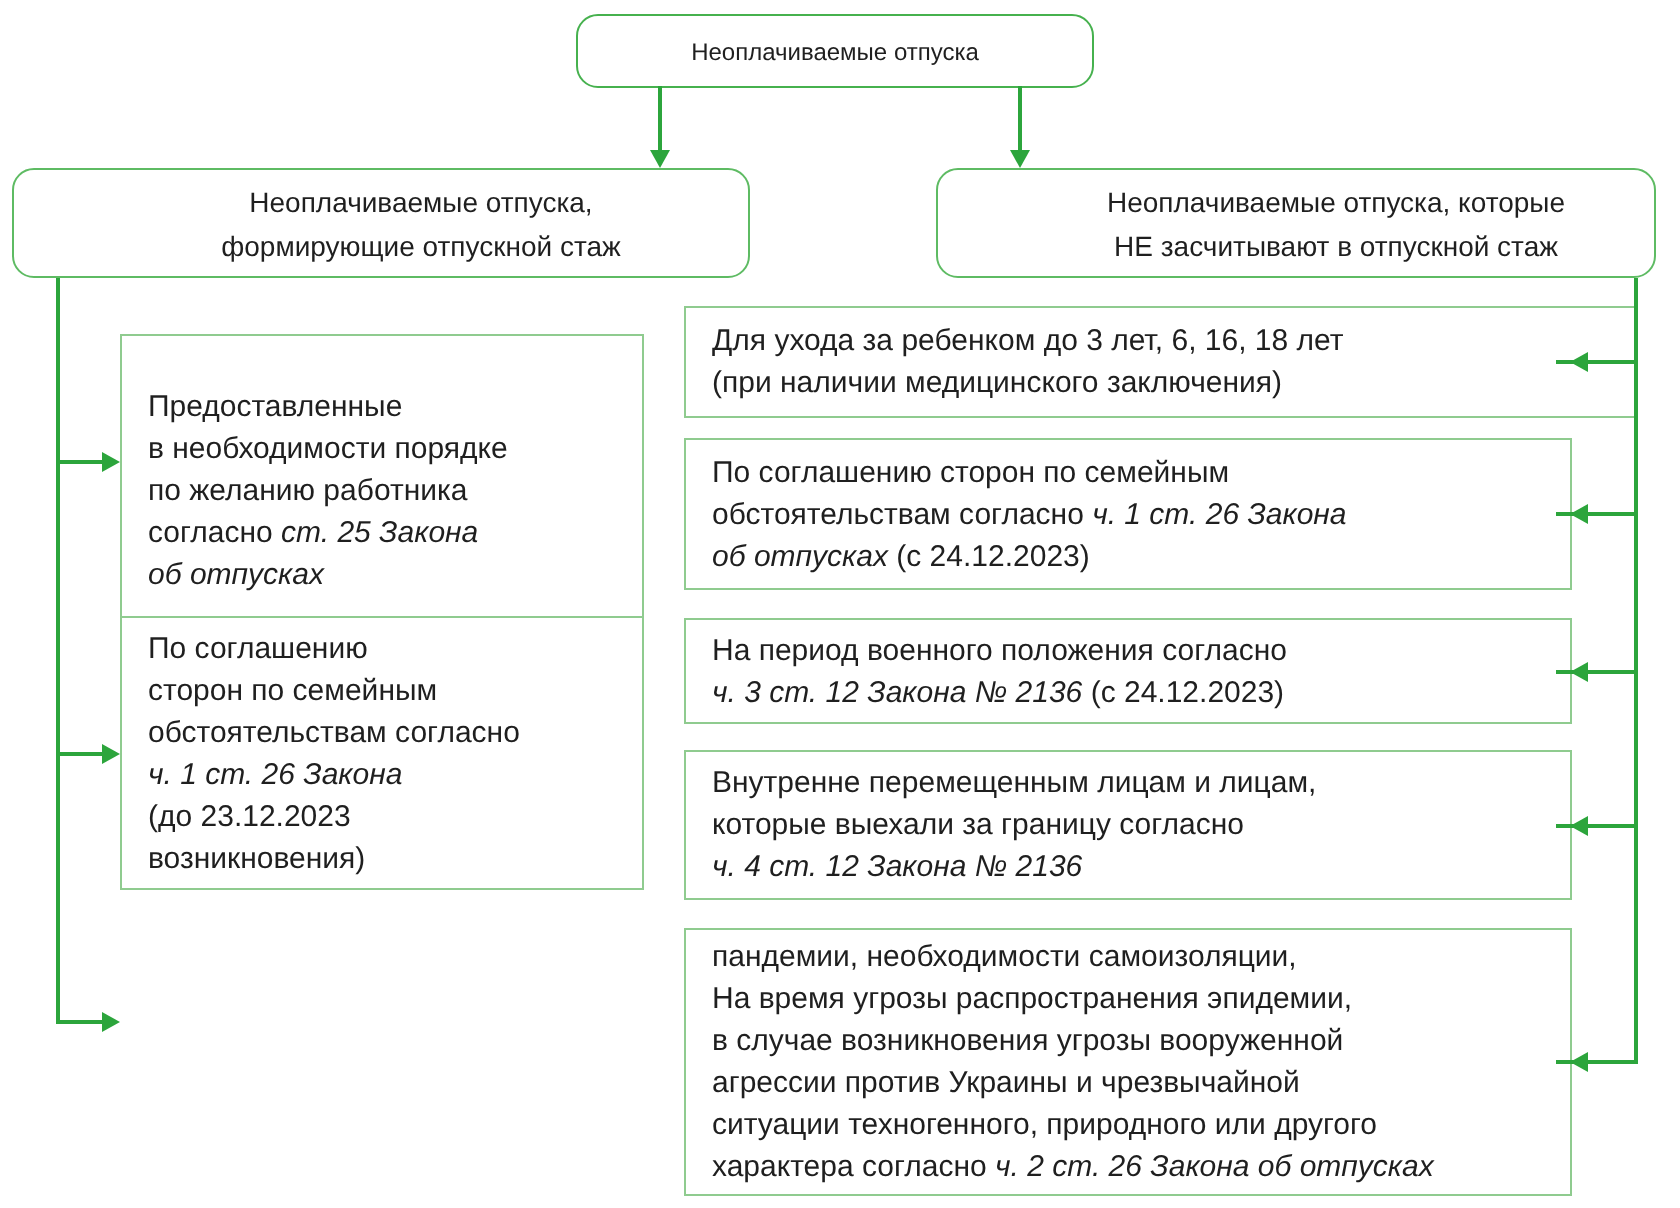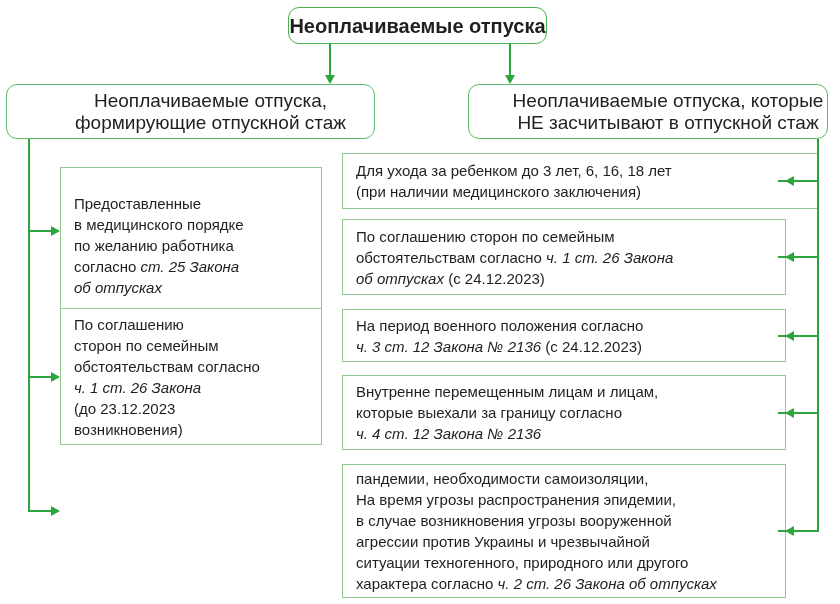--- a/index.html
+++ b/index.html
@@ -16,22 +16,22 @@
   .node{
     position:absolute;background:#fff;border:1.5px solid var(--leaf-border);
     box-sizing:border-box;display:flex;flex-direction:column;justify-content:center;
   }
   .rounded{
     border-radius:11px;border-color:var(--node-border);
     align-items:center;text-align:center;
   }
   .header-node{border-color:#5ebb63;}
   .title-node{font-weight:bold;}
-  .title-node .ln{font-size:20px;line-height:22px;font-weight:bold;}
-  .header-node .ln{font-size:19px;line-height:22px;margin-left:40px;}
+  .title-node .ln{font-size:12px;line-height:22px;font-weight:normal;}
+  .header-node .ln{font-size:14px;line-height:22px;margin-left:40px;}
   .leaf{padding-left:13px;padding-right:6px;}
   .ln{display:block;font-size:15px;line-height:21px;white-space:nowrap;}
   .ln i{font-style:italic;}
   .trunk,.hline{position:absolute;background:var(--arrow);}
   .head{position:absolute;width:0;height:0;}
   .head-down{border-left:5px solid transparent;border-right:5px solid transparent;border-top:9px solid var(--arrow);}
   .head-right{border-top:5px solid transparent;border-bottom:5px solid transparent;border-left:9px solid var(--arrow);}
   .head-left{border-top:5px solid transparent;border-bottom:5px solid transparent;border-right:9px solid var(--arrow);}
   #title-node{left:288px;top:7px;width:259px;height:37px;}
   #left-header{left:6px;top:84px;width:369px;height:55px;}
@@ -51,21 +51,21 @@
   <div class="node rounded header-node" id="right-header">
       <span class="ln">Неоплачиваемые отпуска, которые</span>
       <span class="ln">НЕ засчитывают в отпускной стаж</span>
     </div>
 <div class="trunk" style="left: 329px; top: 43px; width: 2px; height: 33px;"></div>
     <div class="head head-down" style="left: 325px; top: 75px;"></div>
     <div class="trunk" style="left: 509px; top: 43px; width: 2px; height: 33px;"></div>
     <div class="head head-down" style="left: 505px; top: 75px;"></div>
     <div class="node leaf" style="left: 60px; top: 167px; width: 262px; height: 156px;">
       <span class="ln">Предоставленные</span>
-      <span class="ln">в медицинского порядке</span>
+      <span class="ln">в необходимости порядке</span>
       <span class="ln">по желанию работника</span>
       <span class="ln">согласно <i>ст. 25 Закона</i></span>
       <span class="ln"><i>об отпусках</i></span>
     </div>
     <div class="node leaf" style="left: 60px; top: 308px; width: 262px; height: 137px;">
       <span class="ln">По соглашению</span>
       <span class="ln">сторон по семейным</span>
       <span class="ln">обстоятельствам согласно</span>
       <span class="ln"><i>ч. 1 ст. 26 Закона</i></span>
       <span class="ln">(до 23.12.2023</span>

